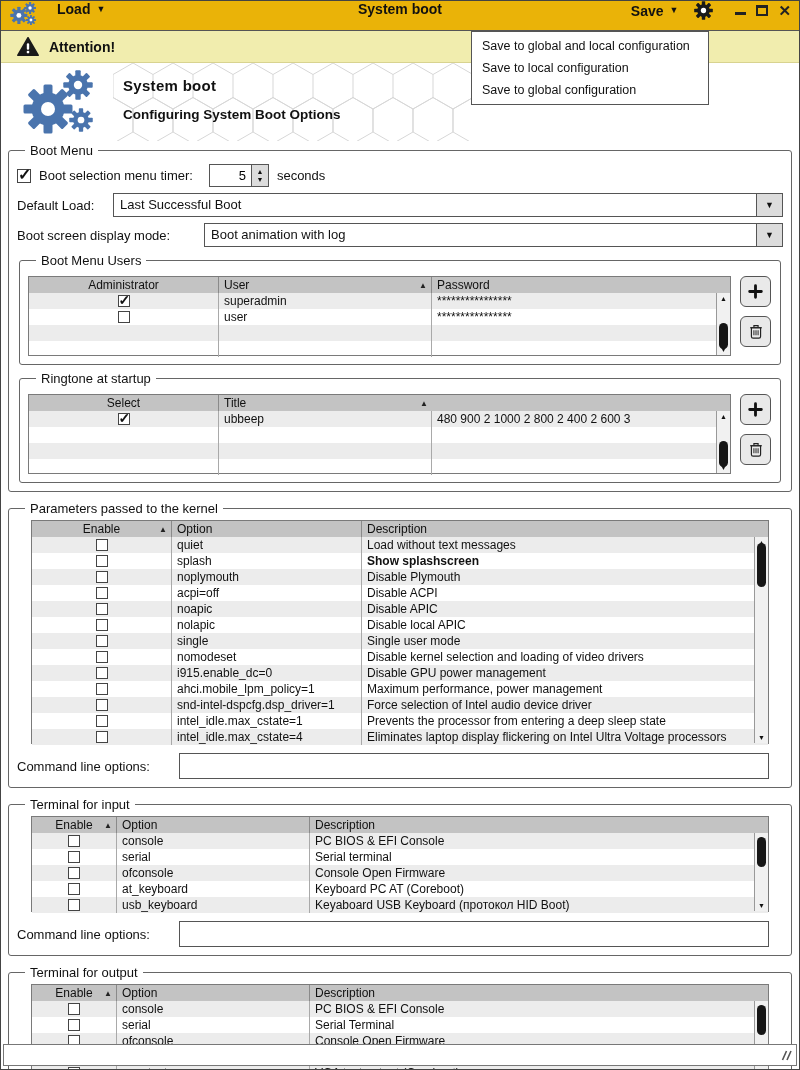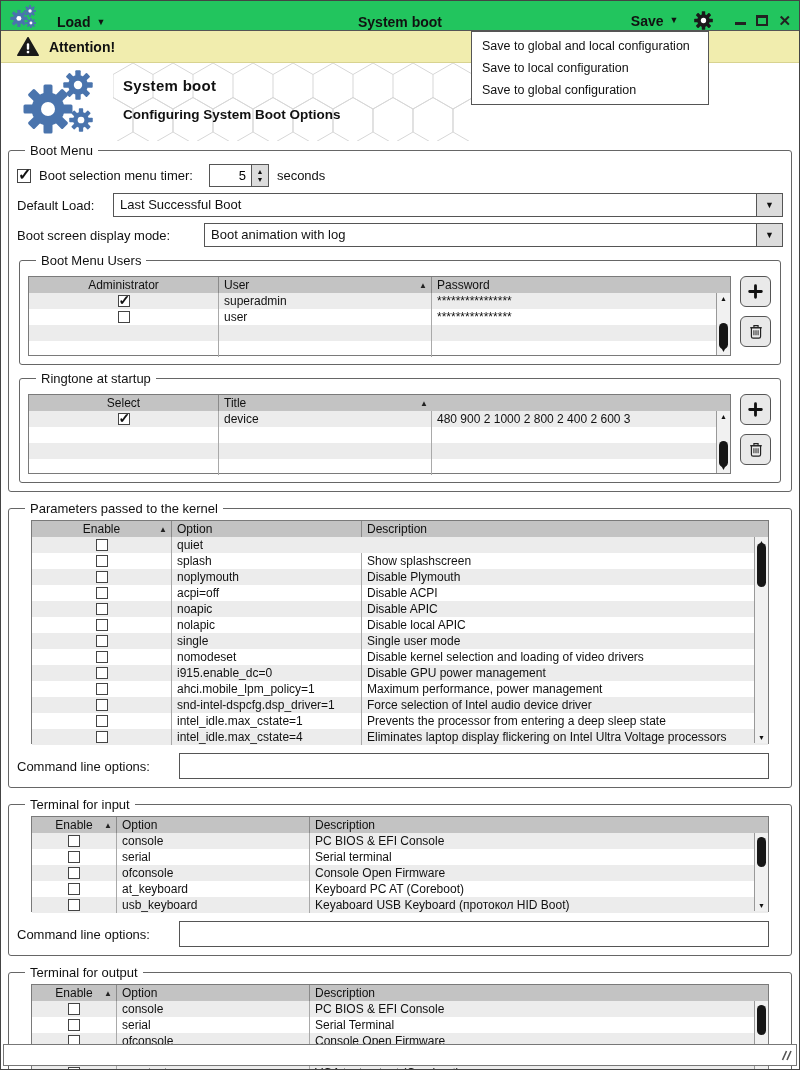--- a/index.html
+++ b/index.html
@@ -13,24 +13,24 @@
     position: relative;
     width: 800px; height: 1070px;
     border: 1.5px solid #444;
     background: #fff;
     overflow: hidden;
   }
 
   
   .titlebar {
     height: 30px;
-    display: flex; align-items: flex-end;
+    display: flex; align-items: flex-start;
     border-bottom: 1.5px solid #555;
     padding: 0 8px;
-    background: #22c55e;
+    background: #eab308;
     position: relative;
   }
   .titlebar .app-ic { width: 30px; height: 26px; }
   .menu-btn { display: flex; align-items: center; gap: 6px; margin-left: 18px;
     font-size: 14px; font-weight: bold; cursor: default; }
   .caret { font-size: 9px; line-height: 1; color: #111; }
   .tb-title {
     position: absolute; left: 0; right: 0; text-align: center;
     font-size: 14px; font-weight: bold; pointer-events: none;
   }
@@ -342,21 +342,21 @@
       <div class="tbl-zone">
         <div class="tblwrap" style="height:80px">
             <div class="trow head">
               <div class="tcell center" style="flex: 0 0 190px;">Select</div>
               <div class="tcell" style="flex: 0 0 213px;">Title<span class="sortic">▲</span></div>
             </div>
             <div class="trow body odd">
               <div class="tcell center" style="flex: 0 0 190px;">
                 <div class="cb small checked"></div>
               </div>
-              <div class="tcell" style="flex: 0 0 213px;">device</div>
+              <div class="tcell" style="flex: 0 0 213px;">ubbeep</div>
               <div class="tcell" style="flex: 1 1 0%; padding-right: 16px;">480 900 2 1000 2 800 2 400 2 600 3</div>
             </div>
             <div class="trow body">
               <div class="tcell center" style="flex: 0 0 190px;"></div>
               <div class="tcell" style="flex: 0 0 213px;"></div>
               <div class="tcell" style="flex: 1 1 0%; padding-right: 16px;"></div>
             </div>
             <div class="trow body odd">
               <div class="tcell center" style="flex: 0 0 190px;"></div>
               <div class="tcell" style="flex: 0 0 213px;"></div>
@@ -399,27 +399,28 @@
           <div class="trow head">
             <div class="tcell center" style="flex: 0 0 140px;">Enable<span class="sortic">▲</span></div>
             <div class="tcell" style="flex: 0 0 190px;">Option</div>
             <div class="tcell" style="flex: 1 1 0%; padding-right: 16px;">Description</div>
           </div>
           <div class="trow body odd">
             <div class="tcell center" style="flex: 0 0 140px;">
               <div class="cb small"></div>
             </div>
             <div class="tcell" style="flex: 0 0 190px;">quiet</div>
+            <div class="tcell" style="flex: 1 1 0%; padding-right: 16px;">Load without text messages</div>
           </div>
           <div class="trow body">
             <div class="tcell center" style="flex: 0 0 140px;">
               <div class="cb small"></div>
             </div>
             <div class="tcell" style="flex: 0 0 190px;">splash</div>
-            <div class="tcell" style="flex: 1 1 0%; padding-right: 28px;">Show splashscreen</div>
+            <div class="tcell" style="flex: 1 1 0%; padding-right: 28px; font-weight: bold;">Show splashscreen</div>
           </div>
           <div class="trow body odd">
             <div class="tcell center" style="flex: 0 0 140px;">
               <div class="cb small"></div>
             </div>
             <div class="tcell" style="flex: 0 0 190px;">noplymouth</div>
             <div class="tcell" style="flex: 1 1 0%; padding-right: 16px;">Disable Plymouth</div>
           </div>
           <div class="trow body">
             <div class="tcell center" style="flex: 0 0 140px;">

